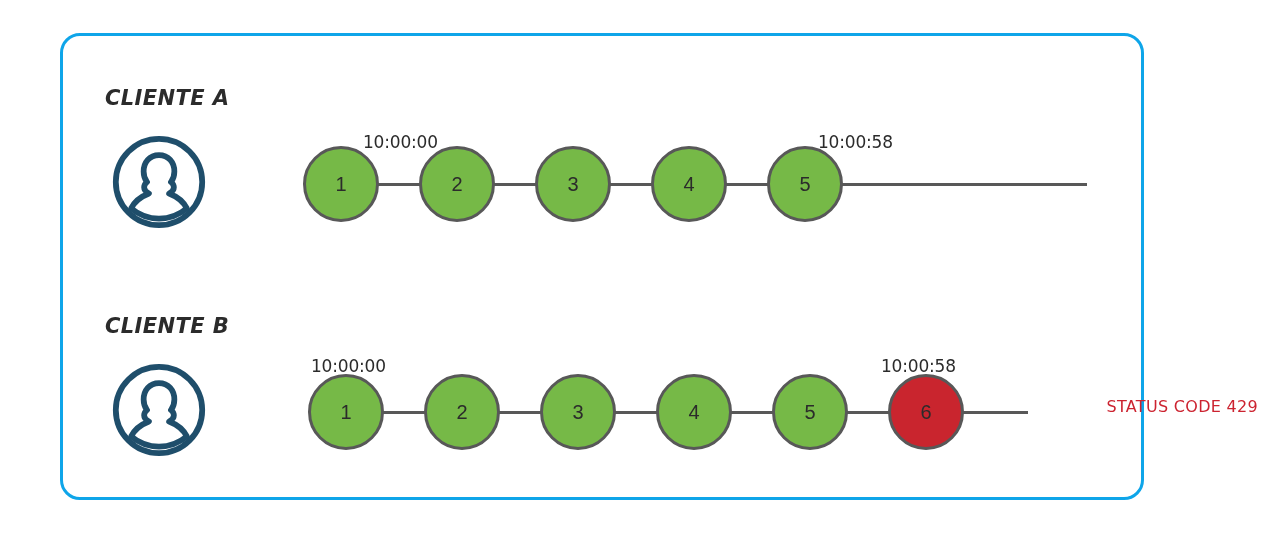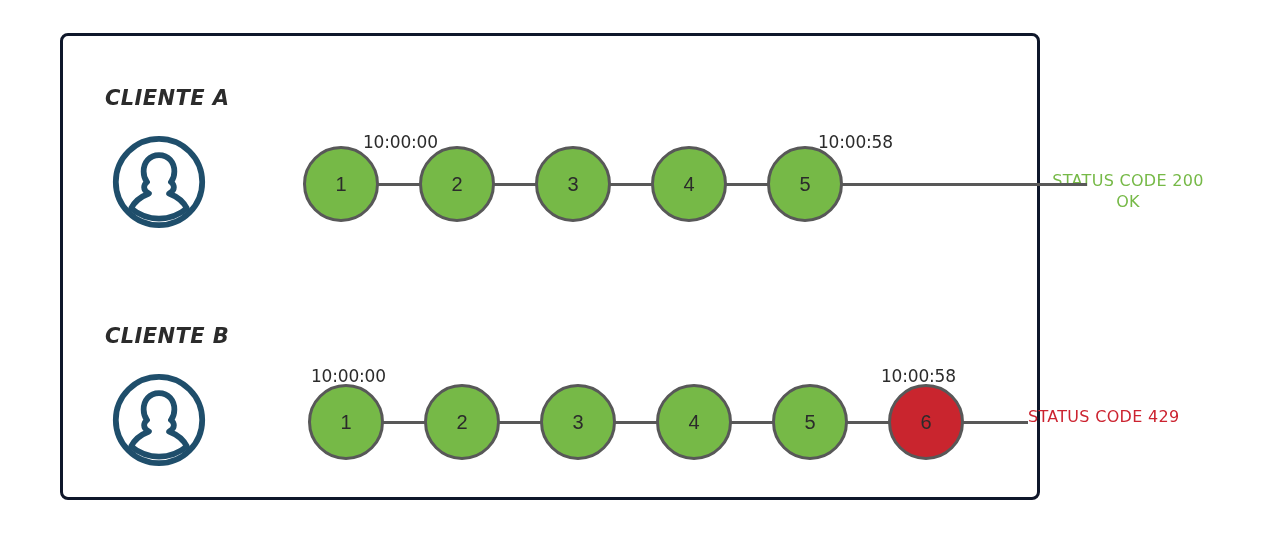--- a/index.html
+++ b/index.html
@@ -13,37 +13,37 @@
     position: relative;
     font-family: "Liberation Sans", sans-serif;
     overflow: hidden;
   }
 
   
   #diagram-card {
     position: absolute;
     left: 60px;
     top: 33px;
-    width: 980px;
+    width: 1084px;
     height: 467px;
     box-sizing: border-box;
-    border: 3px solid #0f172a;
-    border-radius: 8px;
+    border: 3px solid #0ea5e9;
+    border-radius: 20px;
     background: #ffffff;
   }
 
   
   .client-row {
     position: absolute;
     left: 0;
     width: 100%;
     height: 210px;
   }
   #client-row-a { top: 12px; }
-  #client-row-b { top: 250px; }
+  #client-row-b { top: 240px; }
 
   
   .client-label {
     position: absolute;
     left: 42px;
     top: 38px;
     font-family: "DejaVu Sans", sans-serif;
     font-size: 21px;
     font-weight: 700;
     font-style: italic;
@@ -109,21 +109,21 @@
   .status-text {
     position: absolute;
     font-family: "DejaVu Sans", sans-serif;
     font-size: 16px;
     line-height: 21px;
     white-space: nowrap;
   }
   .status-text .line1 { font-weight: 400; letter-spacing: 0.3px; }
   .status-text .line2 { font-weight: 400; letter-spacing: 0.3px; }
   #status-a { color: #76b947; text-align: center; }
-  #status-b { color: #cc2330; text-align: left; }
+  #status-b { color: #cc2330; text-align: right; }
 </style>
 </head>
 <body>
 
 <div id="diagram-card">
 
   <div class="client-row" id="client-row-a">
 
     <div class="client-label">CLIENTE A</div>
 
@@ -167,24 +167,20 @@
           <span>3</span>
         </div>
       <div class="node ok" style="left:348px;">
           <span>4</span>
         </div>
       <div class="node ok" style="left:464px;">
           <span>5</span>
         </div>
     </div>
 
-    <div class="status-text" id="status-a" style="left:960px; top:122px; width:210px;">
-      <div class="line1">STATUS CODE 200</div>
-      <div class="line2">OK</div>
-    </div>
   </div>
 
   <div class="client-row" id="client-row-b">
 
     <div class="client-label">CLIENTE B</div>
 
     <div class="avatar">
       <svg viewBox="0 0 100 100" aria-hidden="true">
         <circle cx="50" cy="50" r="45" fill="none" stroke="#1f4e6b" stroke-width="6"></circle>
         <path d="M50 22

